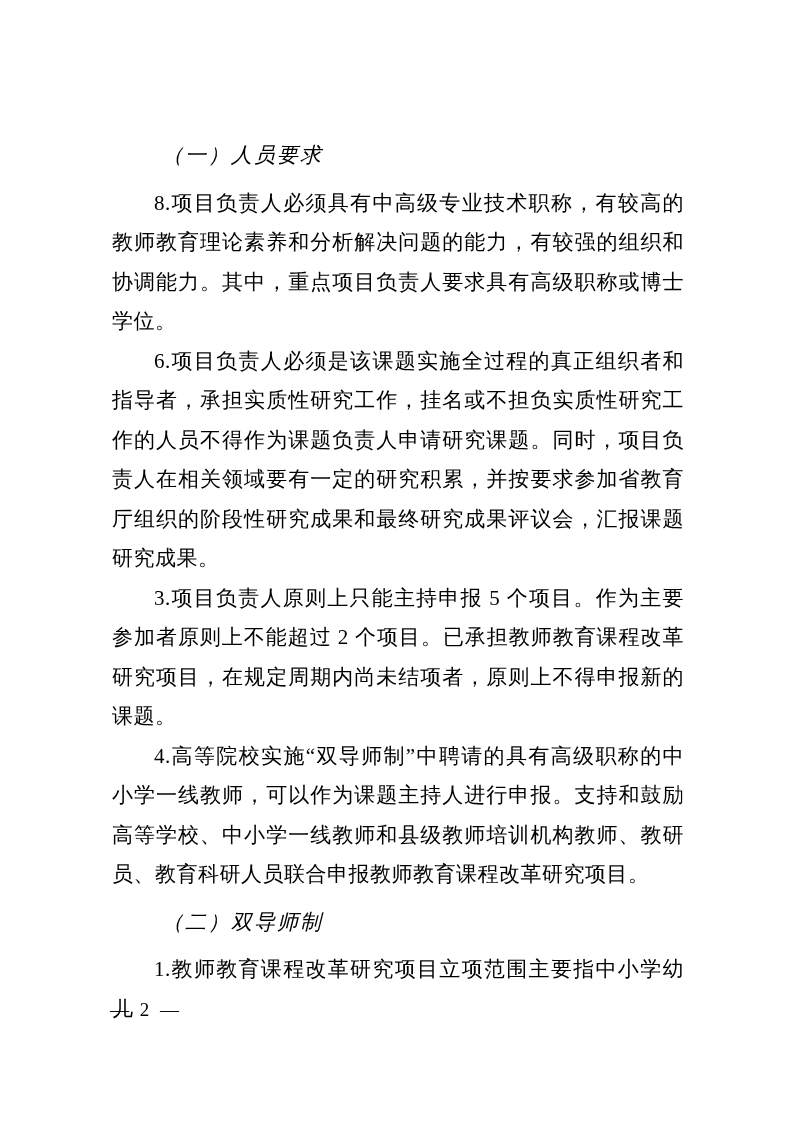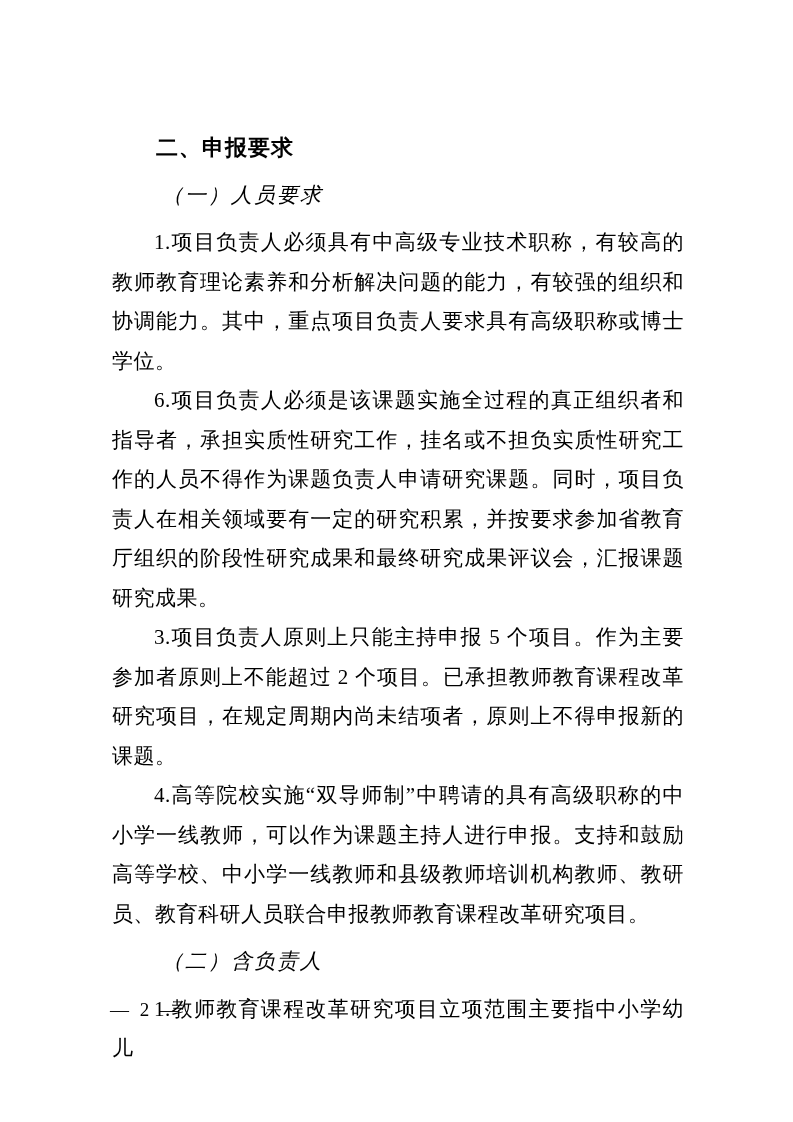--- a/index.html
+++ b/index.html
@@ -55,31 +55,30 @@
     font-size: 19px;
     line-height: 28px;
     letter-spacing: 3px;
     font-family: "Liberation Serif", "DejaVu Serif", serif;
   }
 </style>
 </head>
 <body>
 
 <div class="page-content">
-  <h2 class="section-heading">二、申报要求</h2>
 
   <h3 class="subsection-title">（一）人员要求</h3>
 
-  <p class="body-paragraph">1.项目负责人必须具有中高级专业技术职称，有较高的教师教育理论素养和分析解决问题的能力，有较强的组织和协调能力。其中，重点项目负责人要求具有高级职称或博士学位。</p>
+  <p class="body-paragraph">8.项目负责人必须具有中高级专业技术职称，有较高的教师教育理论素养和分析解决问题的能力，有较强的组织和协调能力。其中，重点项目负责人要求具有高级职称或博士学位。</p>
 
   <p class="body-paragraph">6.项目负责人必须是该课题实施全过程的真正组织者和指导者，承担实质性研究工作，挂名或不担负实质性研究工作的人员不得作为课题负责人申请研究课题。同时，项目负责人在相关领域要有一定的研究积累，并按要求参加省教育厅组织的阶段性研究成果和最终研究成果评议会，汇报课题研究成果。</p>
 
   <p class="body-paragraph">3.项目负责人原则上只能主持申报 5 个项目。作为主要参加者原则上不能超过 2 个项目。已承担教师教育课程改革研究项目，在规定周期内尚未结项者，原则上不得申报新的课题。</p>
 
   <p class="body-paragraph">4.高等院校实施“双导师制”中聘请的具有高级职称的中小学一线教师，可以作为课题主持人进行申报。支持和鼓励高等学校、中小学一线教师和县级教师培训机构教师、教研员、教育科研人员联合申报教师教育课程改革研究项目。</p>
 
 
-  <h3 class="subsection-title">（二）含负责人</h3>
+  <h3 class="subsection-title">（二）双导师制</h3>
 
   <p class="body-paragraph">1.教师教育课程改革研究项目立项范围主要指中小学幼儿</p>
 </div>
 
 <div class="page-footer">— 2 —</div>
 
 </body></html>

